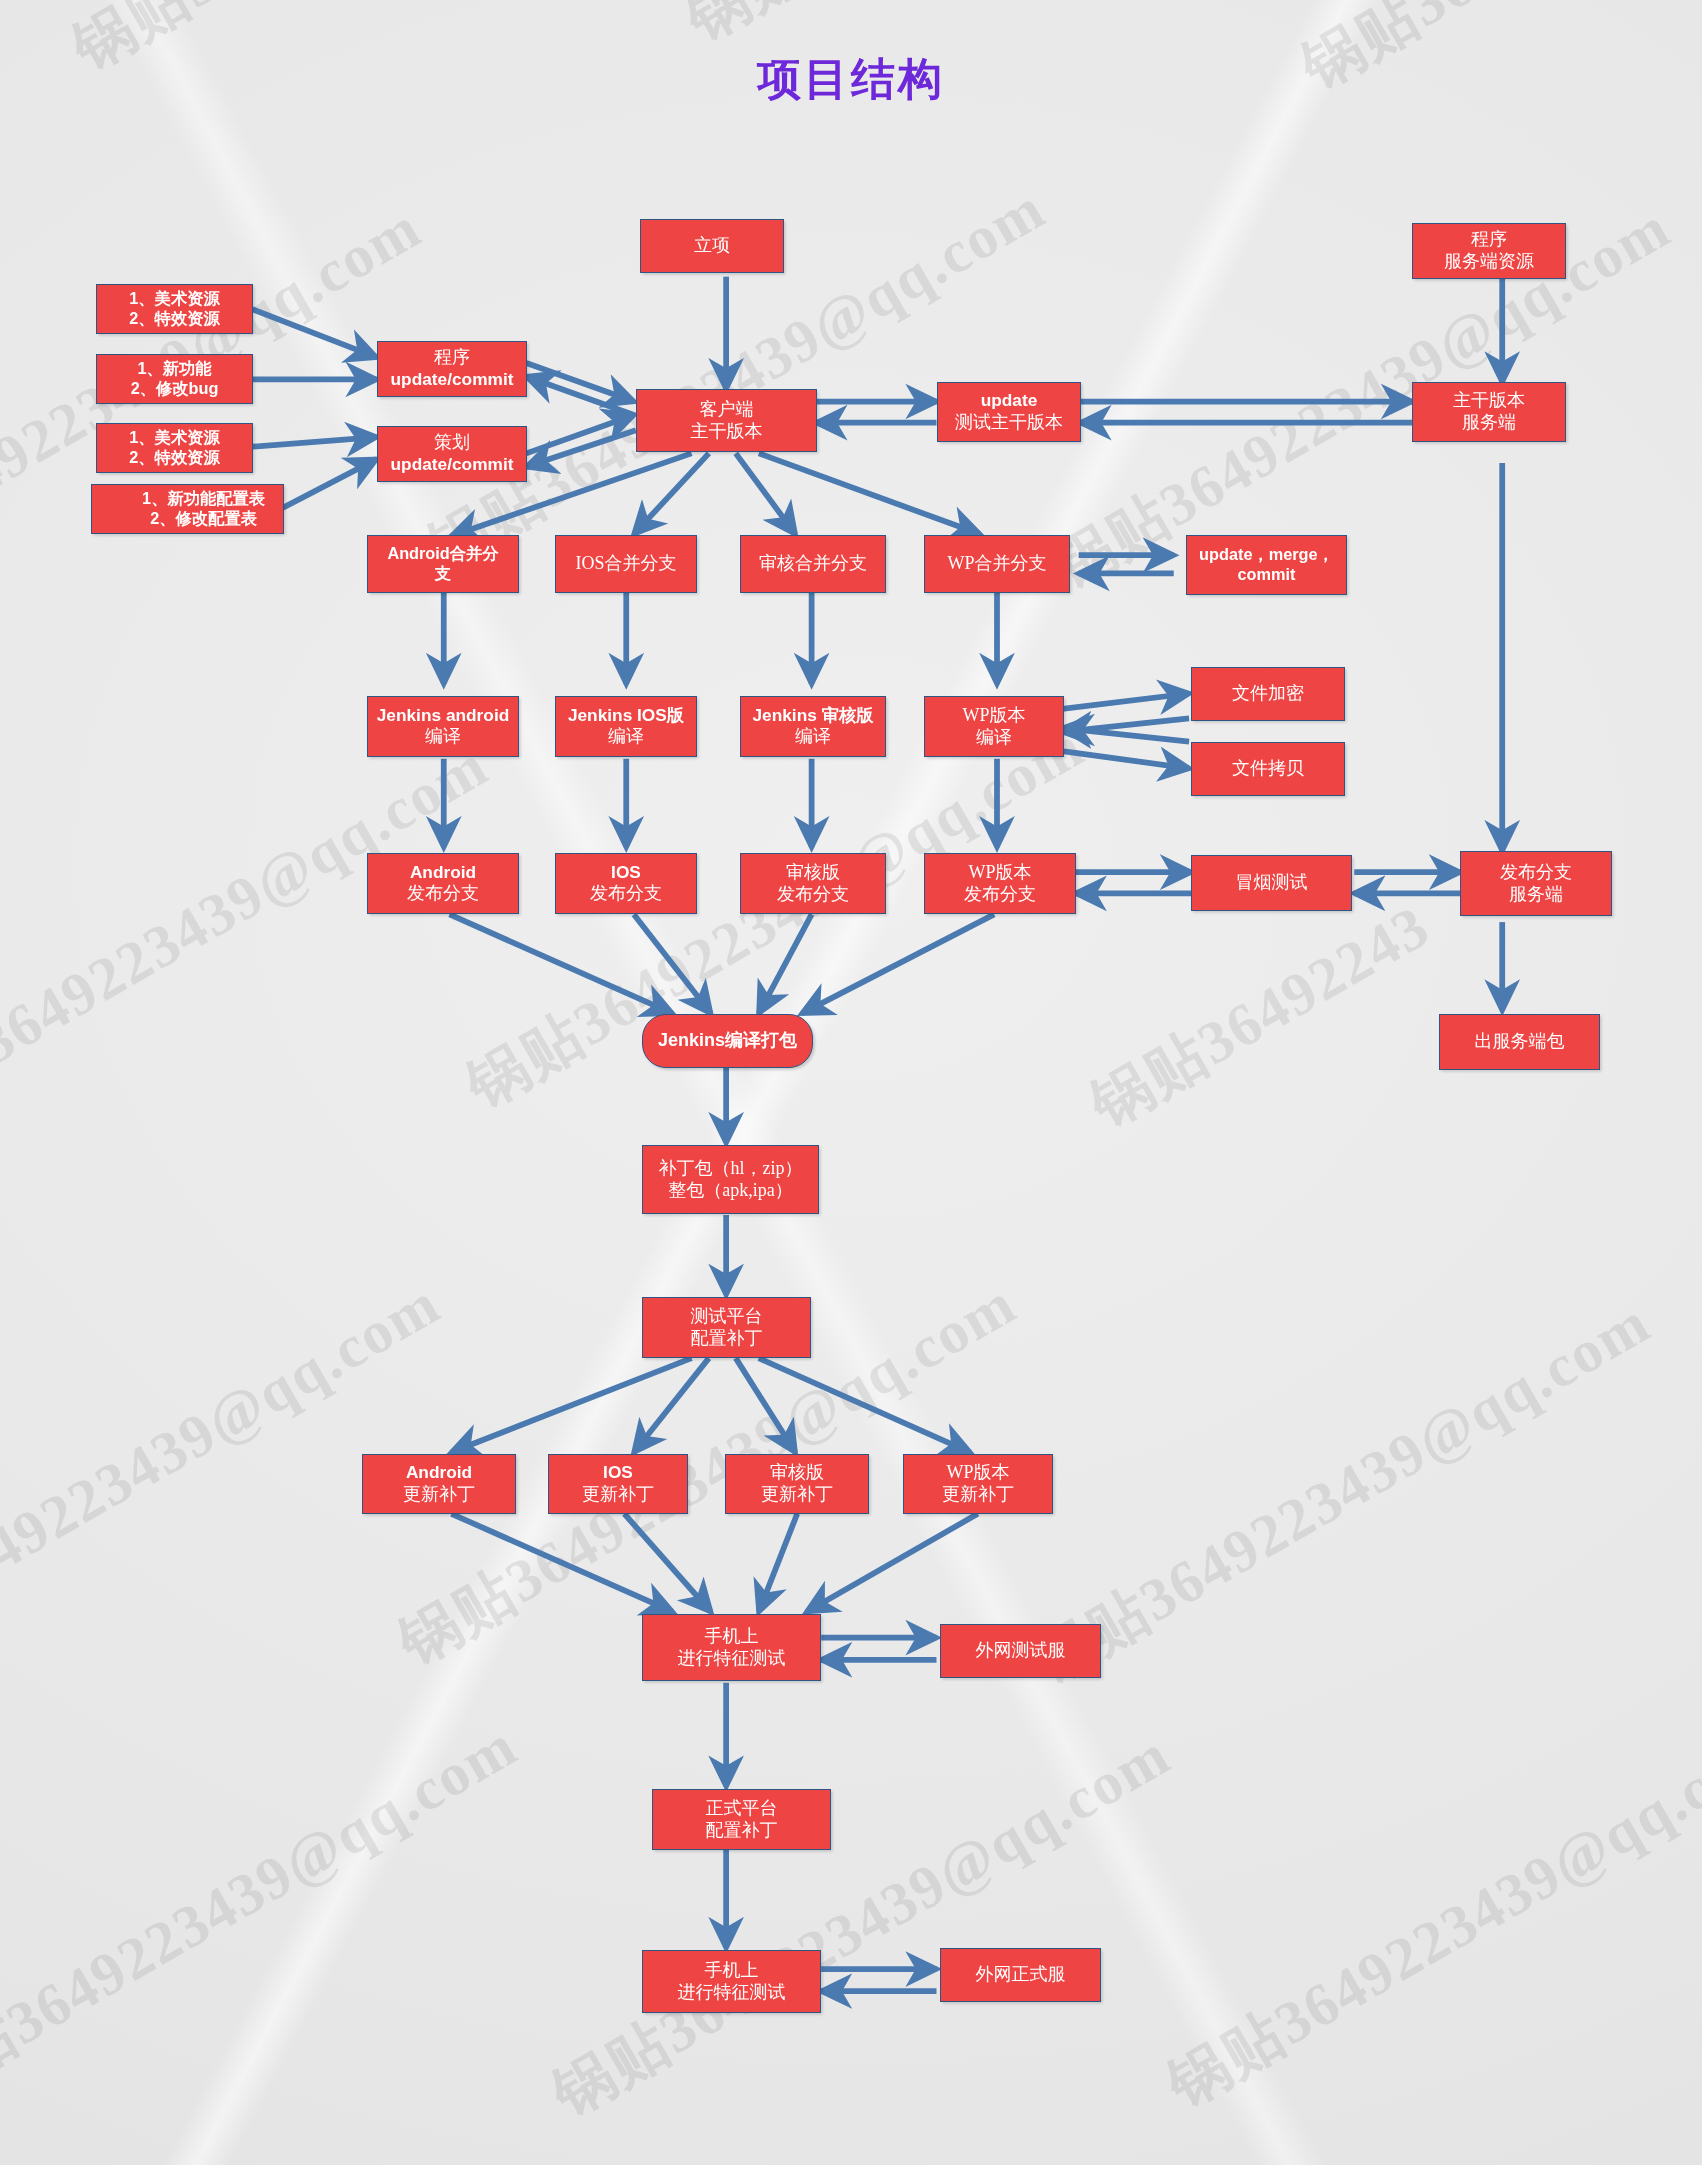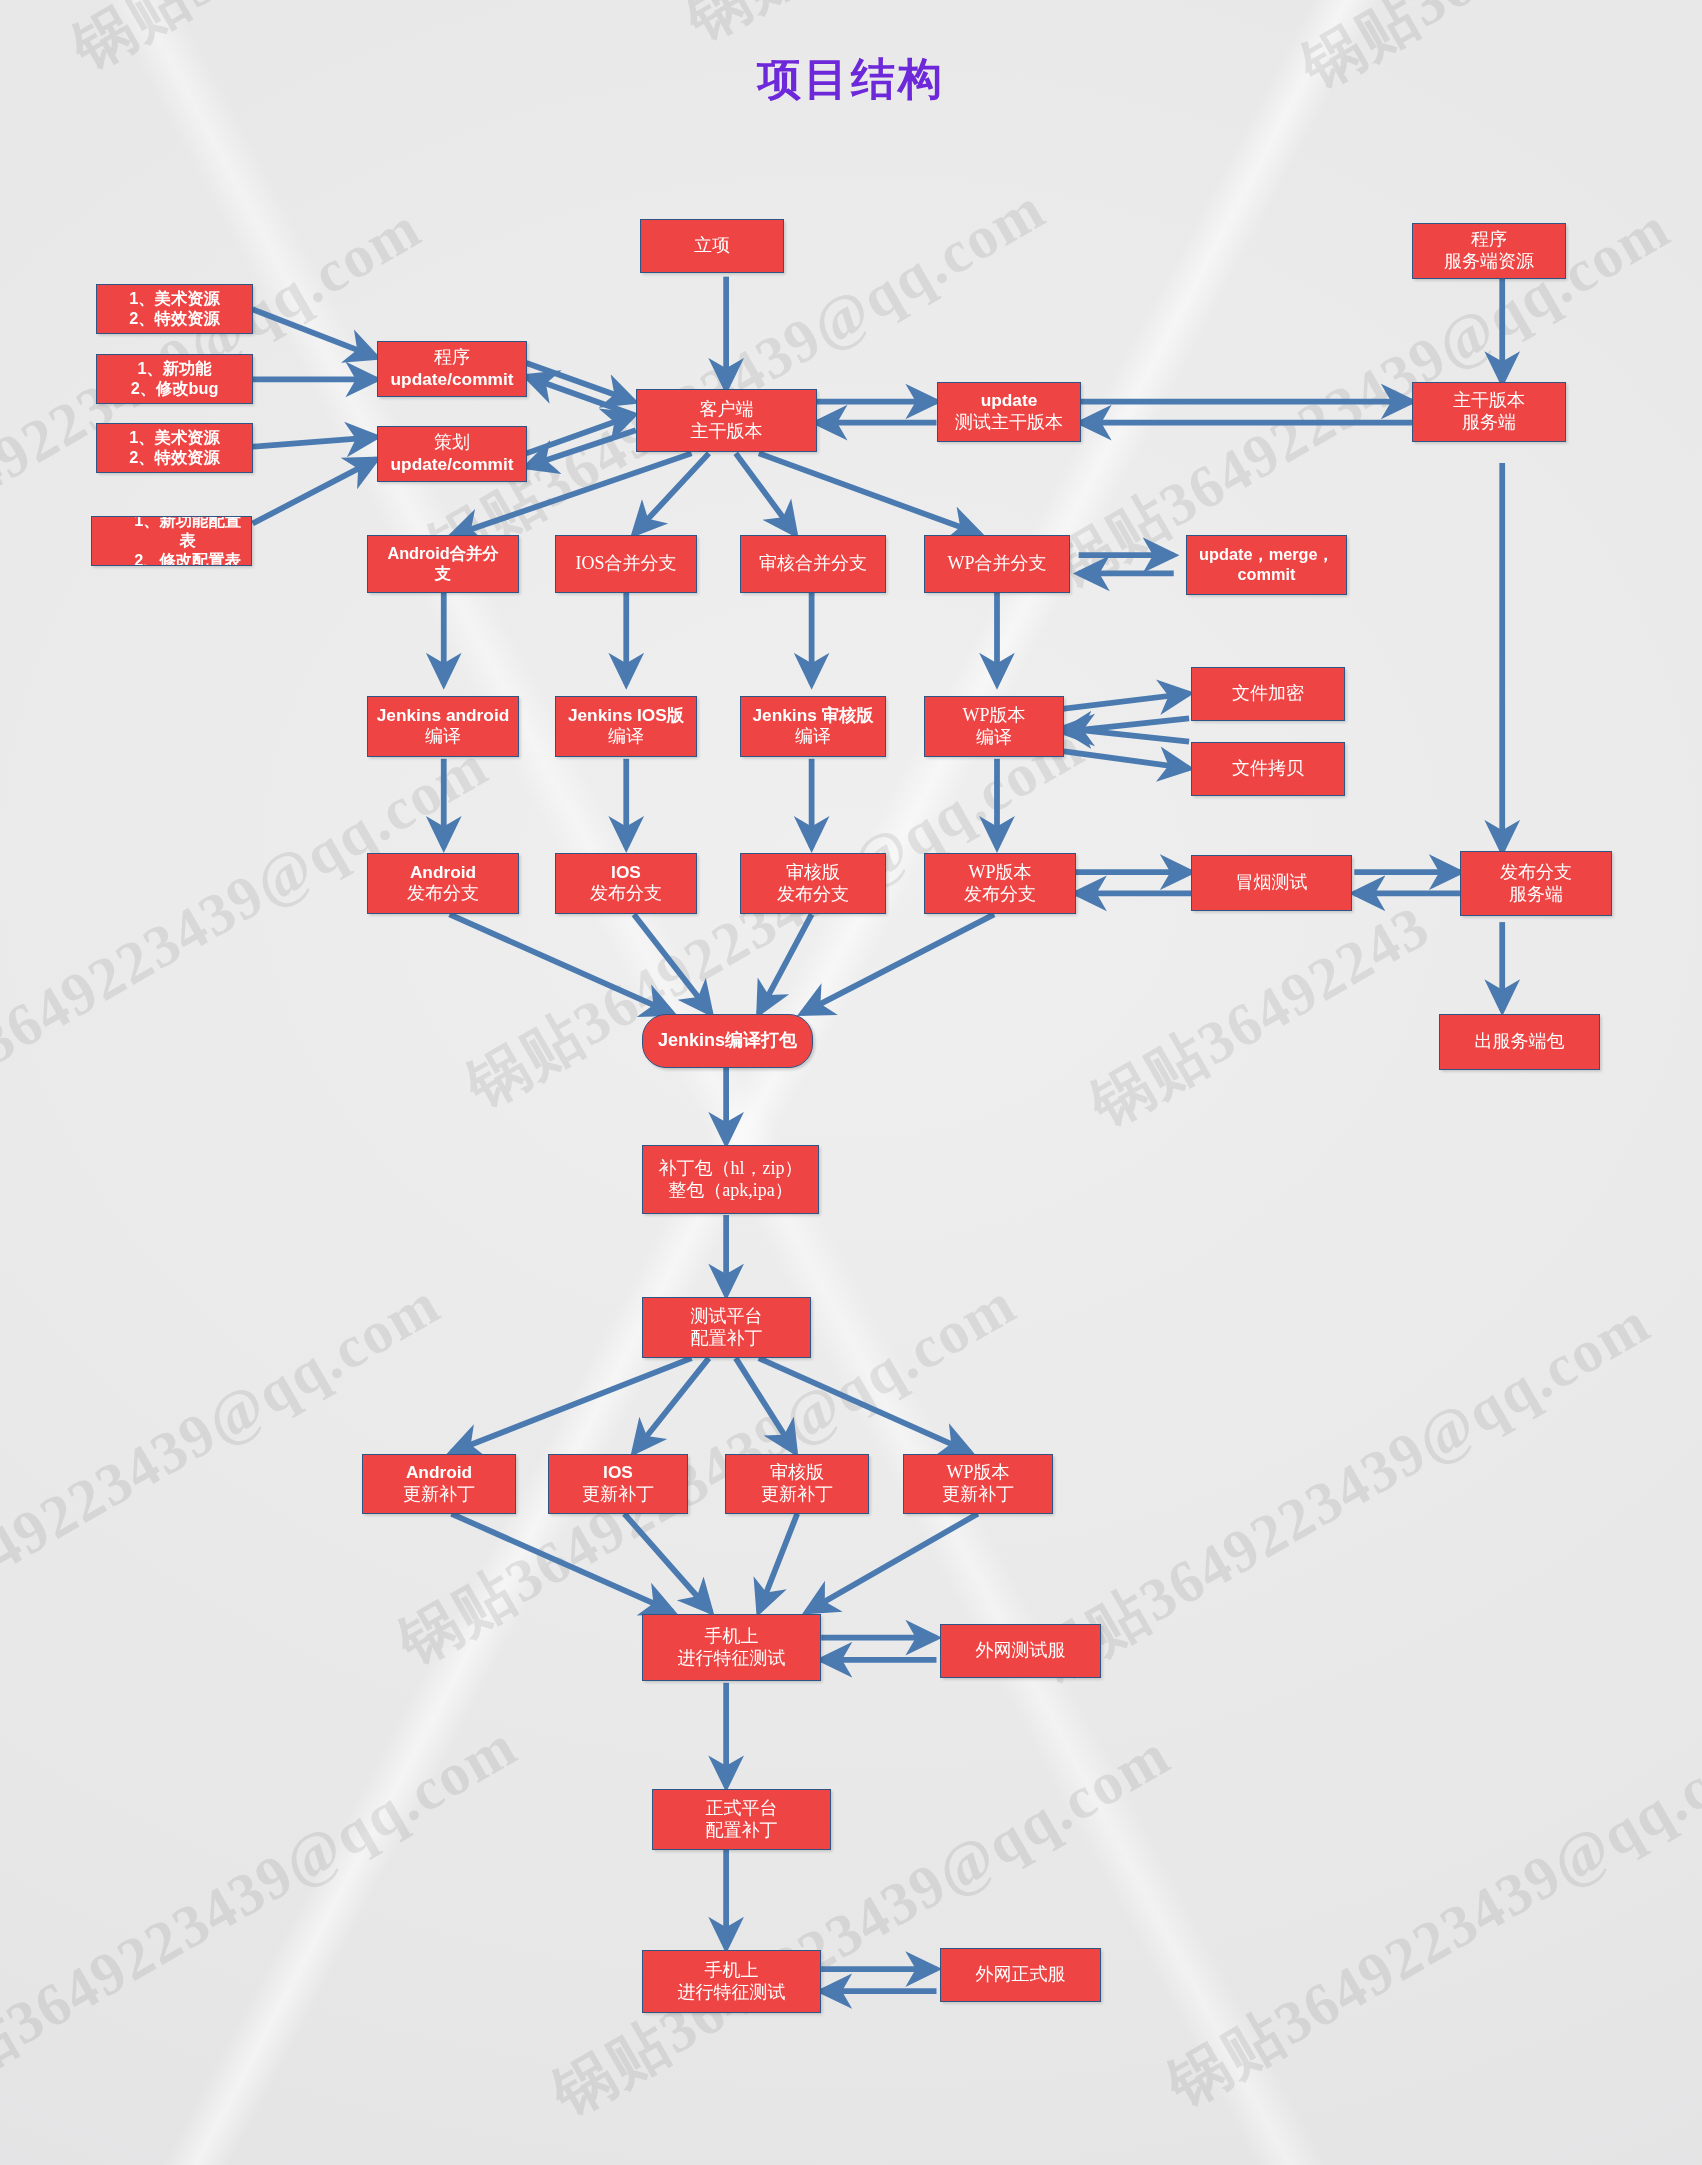--- a/index.html
+++ b/index.html
@@ -189,21 +189,21 @@
     <span class="ln">2、特效资源</span>
   </div>
   <div class="node sm bold" style="left:96px;top:354px;width:157px;height:50px;">
     <span class="ln">1、新功能</span>
     <span class="ln">2、修改bug</span>
   </div>
   <div class="node sm bold" style="left:96px;top:423px;width:157px;height:50px;">
     <span class="ln">1、美术资源</span>
     <span class="ln">2、特效资源</span>
   </div>
-  <div class="node sm bold" style="left:91px;top:516px;width:161px;height:50px;padding-left:36px;">
+  <div class="node sm bold" style="left:91px;top:484px;width:193px;height:50px;padding-left:36px;">
     <span class="ln">1、新功能配置表</span>
     <span class="ln">2、修改配置表</span>
   </div>
 
   <div class="node" style="left:377px;top:341px;width:150px;height:56px;">
     <span class="ln">程序</span>
     <span class="ln bold-line" style="font-family:'Liberation Sans',sans-serif;font-weight:700;font-size:17.3px;">update/commit</span>
   </div>
   <div class="node" style="left:377px;top:426px;width:150px;height:56px;">
     <span class="ln">策划</span>

